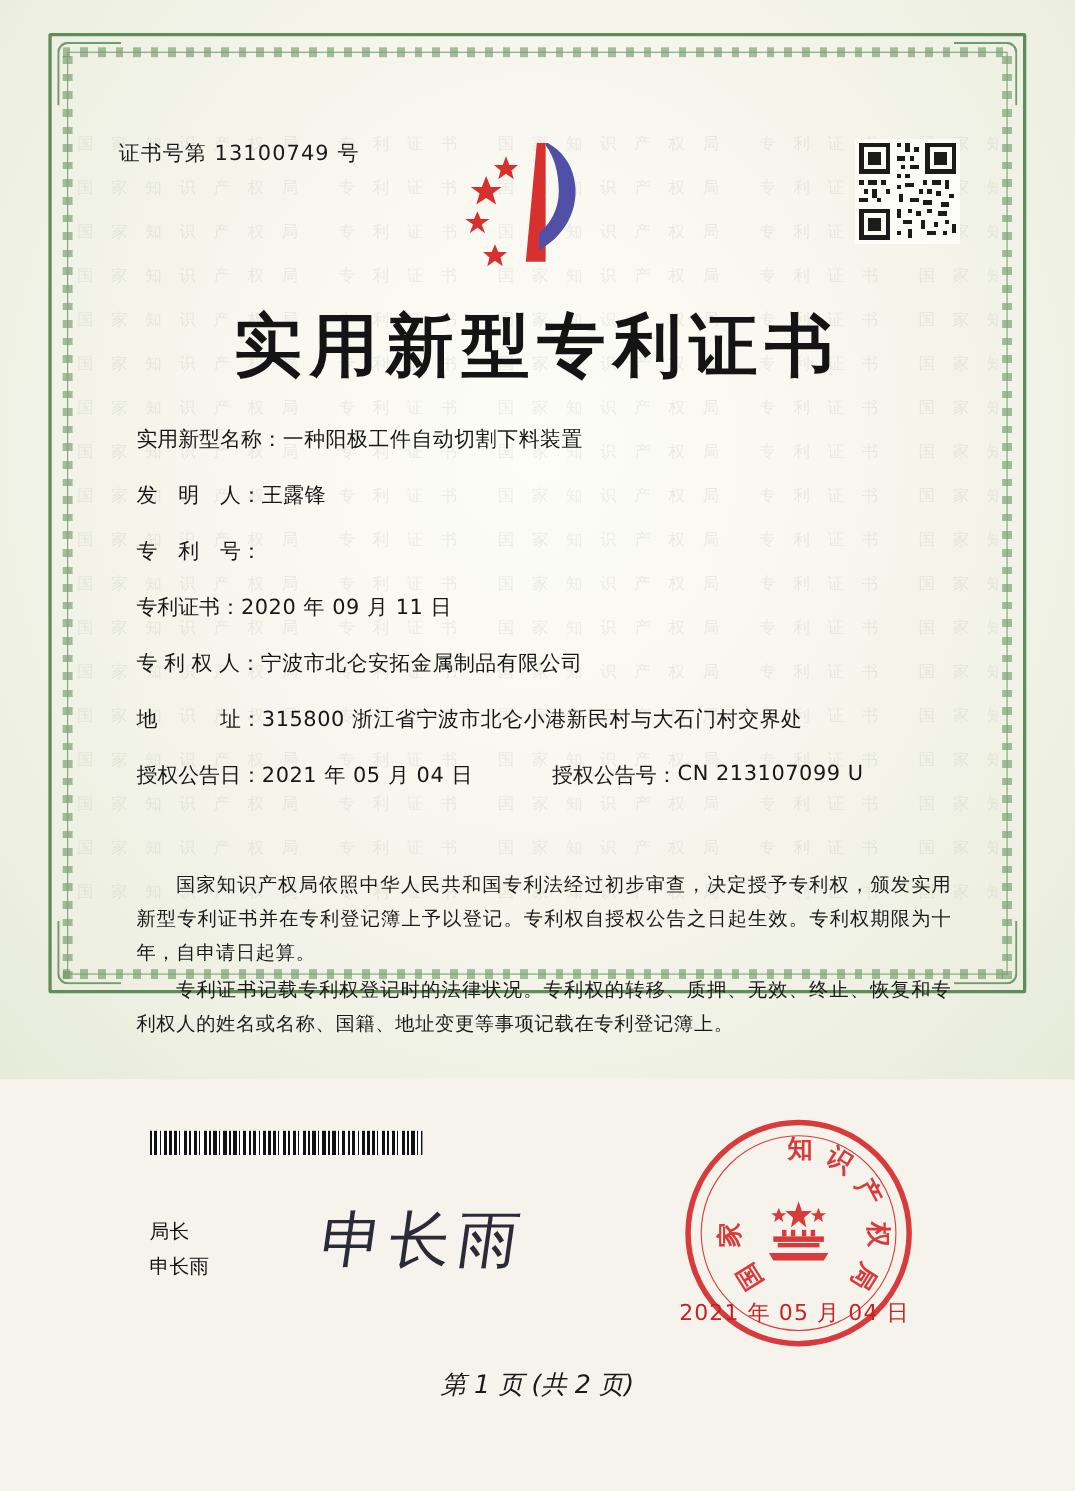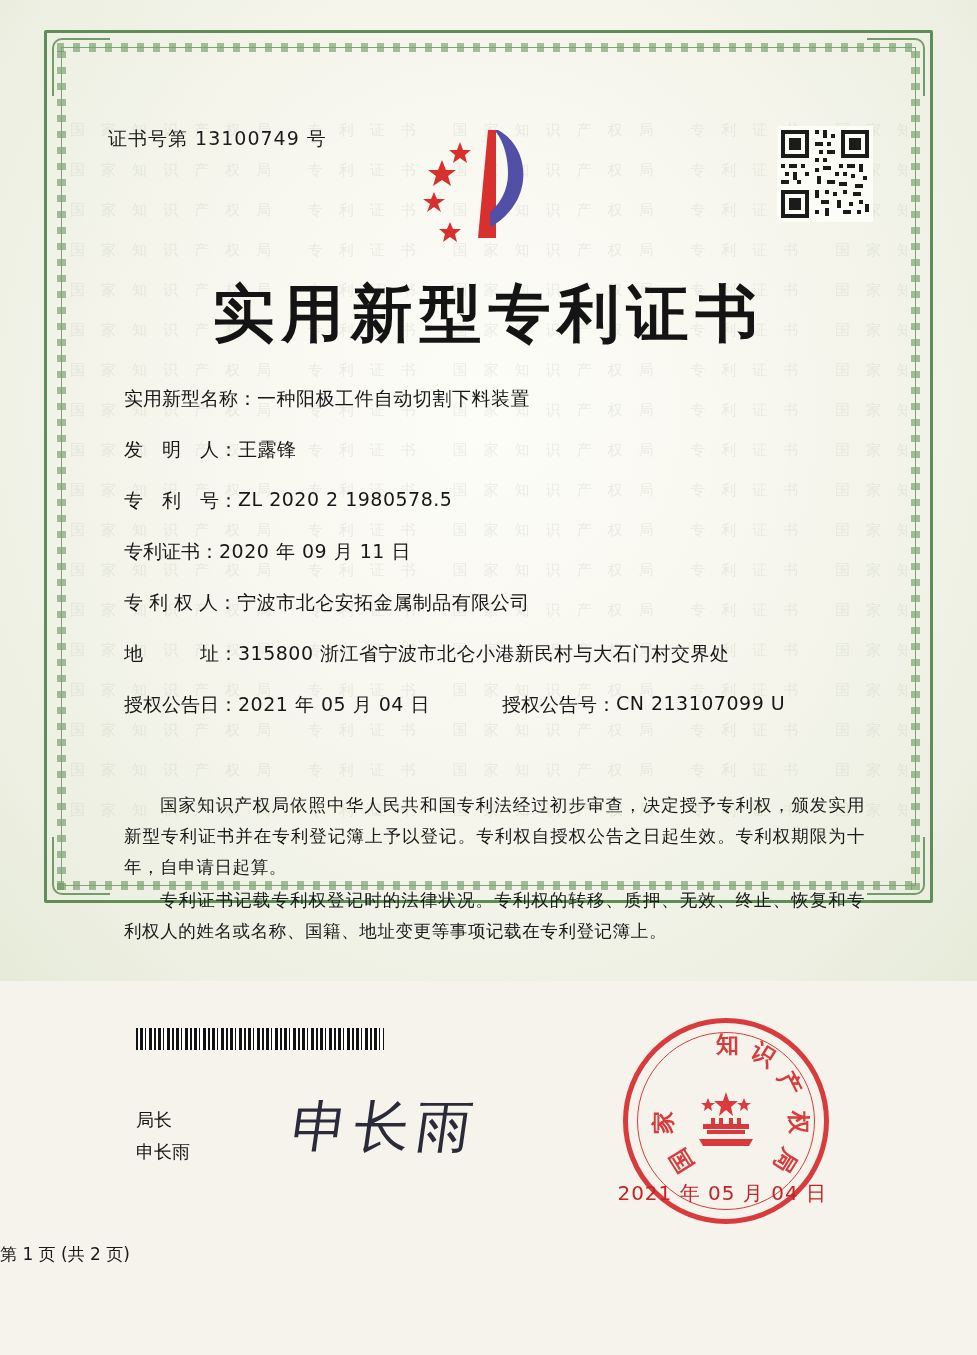--- a/index.html
+++ b/index.html
@@ -211,23 +211,25 @@
     font-size: 20px;
     color: #c52325;
     letter-spacing: 1px;
     font-family: "DejaVu Sans", sans-serif;
   }
 
   
   .page-num {
     position: absolute;
     left: 0; right: 0; top: 1243px;
-    font-size: 17px;
+    text-align: center;
+    font-size: 23px;
     color: #1a1a1a;
     font-family: "DejaVu Sans", sans-serif;
+    font-style: italic;
   }
   .footnote {
     position: absolute;
     left: 0; right: 0; top: 1322px;
     text-align: center;
     font-size: 17px;
     color: #1a1a1a;
     letter-spacing: 1px;
     font-family: "DejaVu Sans", sans-serif;
   }
@@ -358,21 +360,20 @@
     <div class="field-row">
       <span class="f-label">实用新型名称：</span>
       <span class="f-value">一种阳极工件自动切割下料装置</span>
     </div>
     <div class="field-row">
       <span class="f-label">发　明　人：</span>
       <span class="f-value">王露锋</span>
     </div>
     <div class="field-row">
       <span class="f-label">专　利　号：</span>
-      <span class="f-value">ZL 2020 2 1980578.5</span>
     </div>
     <div class="field-row">
       <span class="f-label">专利证书：</span>
       <span class="f-value">2020 年 09 月 11 日</span>
     </div>
     <div class="field-row">
       <span class="f-label">专 利 权 人：</span>
       <span class="f-value">宁波市北仑安拓金属制品有限公司</span>
     </div>
     <div class="field-row">

